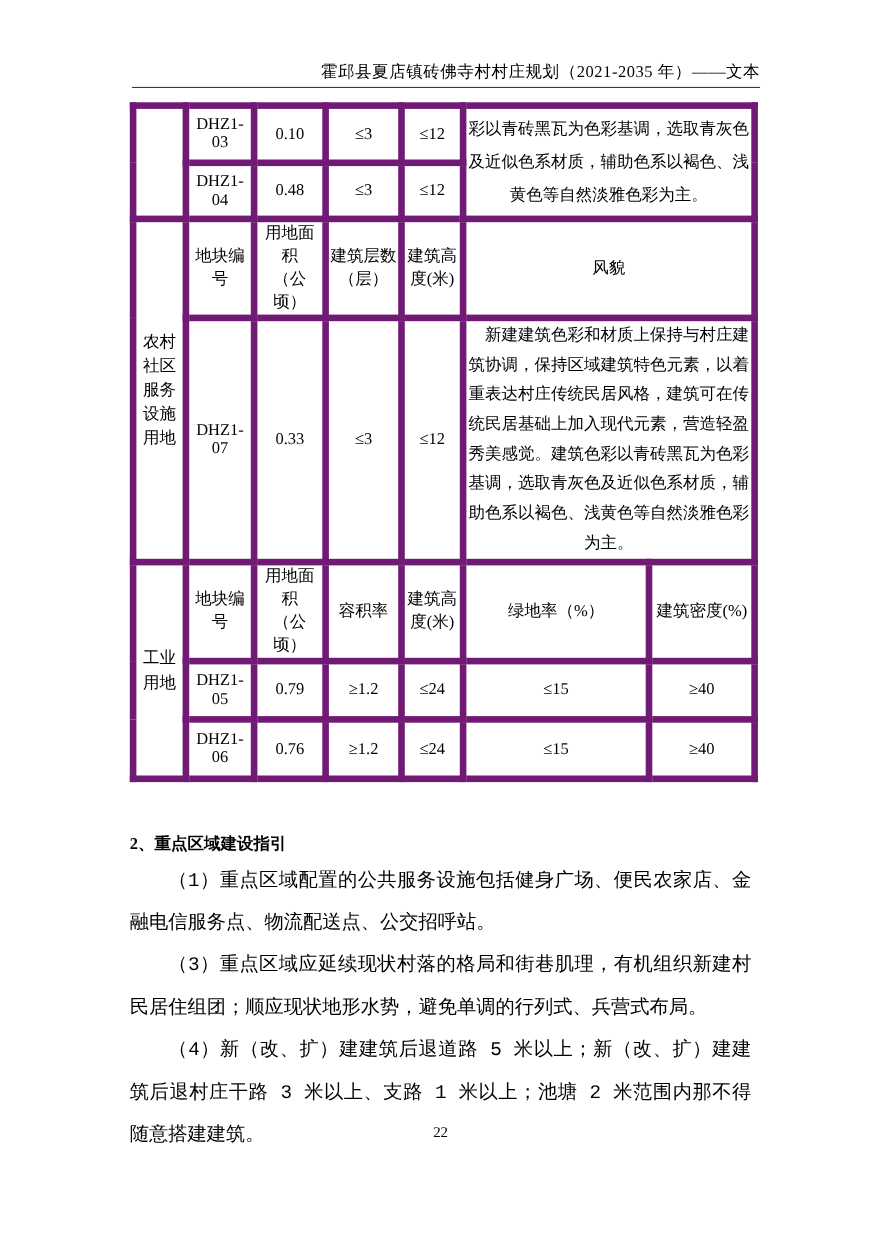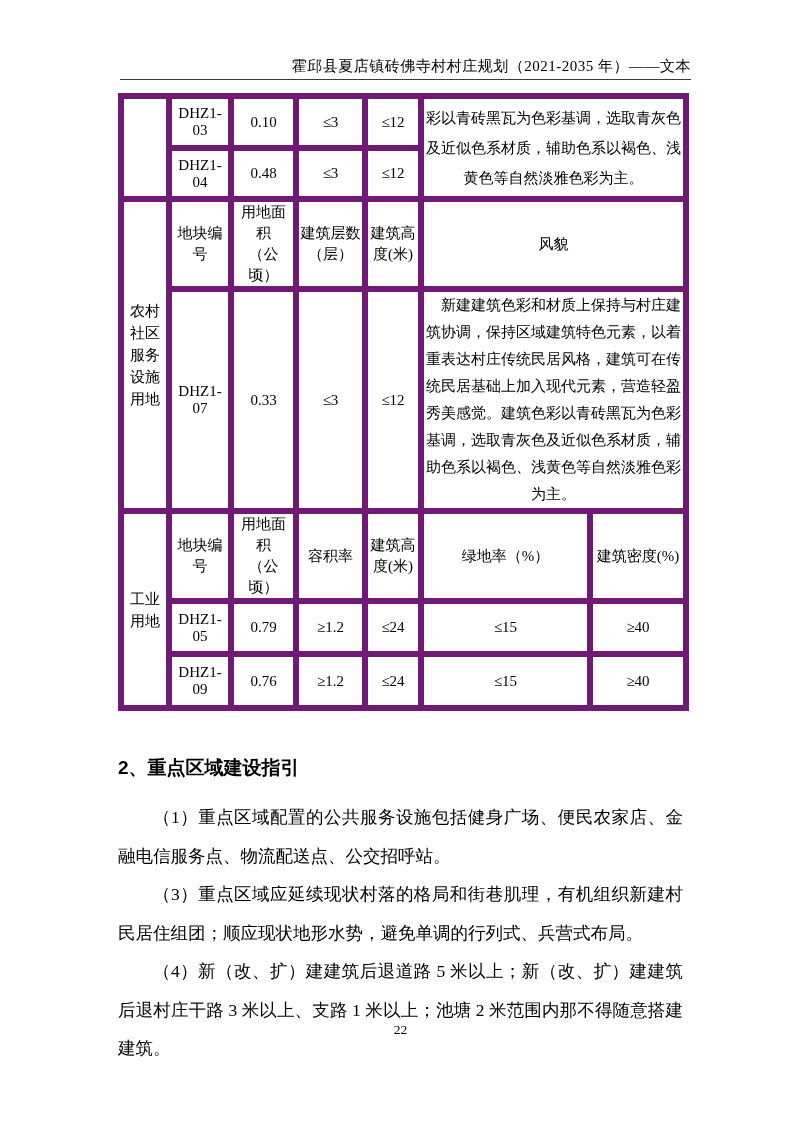--- a/index.html
+++ b/index.html
@@ -56,32 +56,33 @@
   td.fengmao {
     text-align: justify;
     text-align-last: center;
     padding: 4px 8px;
     line-height: 27px;
   }
   td.fengmao.cont { line-height: 30px; }
   td.fengmao.indent { text-indent: 1em; }
   
   .section-title {
-    margin: 46px 0 19px 0;
-    font-family: Liberation Sans, sans-serif;
+    margin: 46px 0 3px 0;
+    font-family: Liberation Serif, serif;
     font-weight: bold;
-    font-size: 19px;
+    font-size: 15px;
     line-height: 22px;
   }
   .body-text p {
     margin: 0;
     font-size: 17.5px;
     line-height: 38.5px;
     text-align: justify;
     text-indent: 2em;
+    font-family: Liberation Mono, monospace;
   }
   
   .page-number {
     position: absolute;
     left: 118px;
     width: 565px;
     top: 1022px;
     text-align: center;
     font-size: 13.5px;
     font-family: Liberation Serif, serif;
@@ -155,21 +156,21 @@
         </tr>
         <tr style="height:53px">
           <td>DHZ1-05</td>
           <td>0.79</td>
           <td>≥1.2</td>
           <td>≤24</td>
           <td>≤15</td>
           <td>≥40</td>
         </tr>
         <tr style="height:54px">
-          <td>DHZ1-09</td>
+          <td>DHZ1-06</td>
           <td>0.76</td>
           <td>≥1.2</td>
           <td>≤24</td>
           <td>≤15</td>
           <td>≥40</td>
         </tr>
       </tbody>
     </table>
 
     <div class="section-title">2、重点区域建设指引</div>

